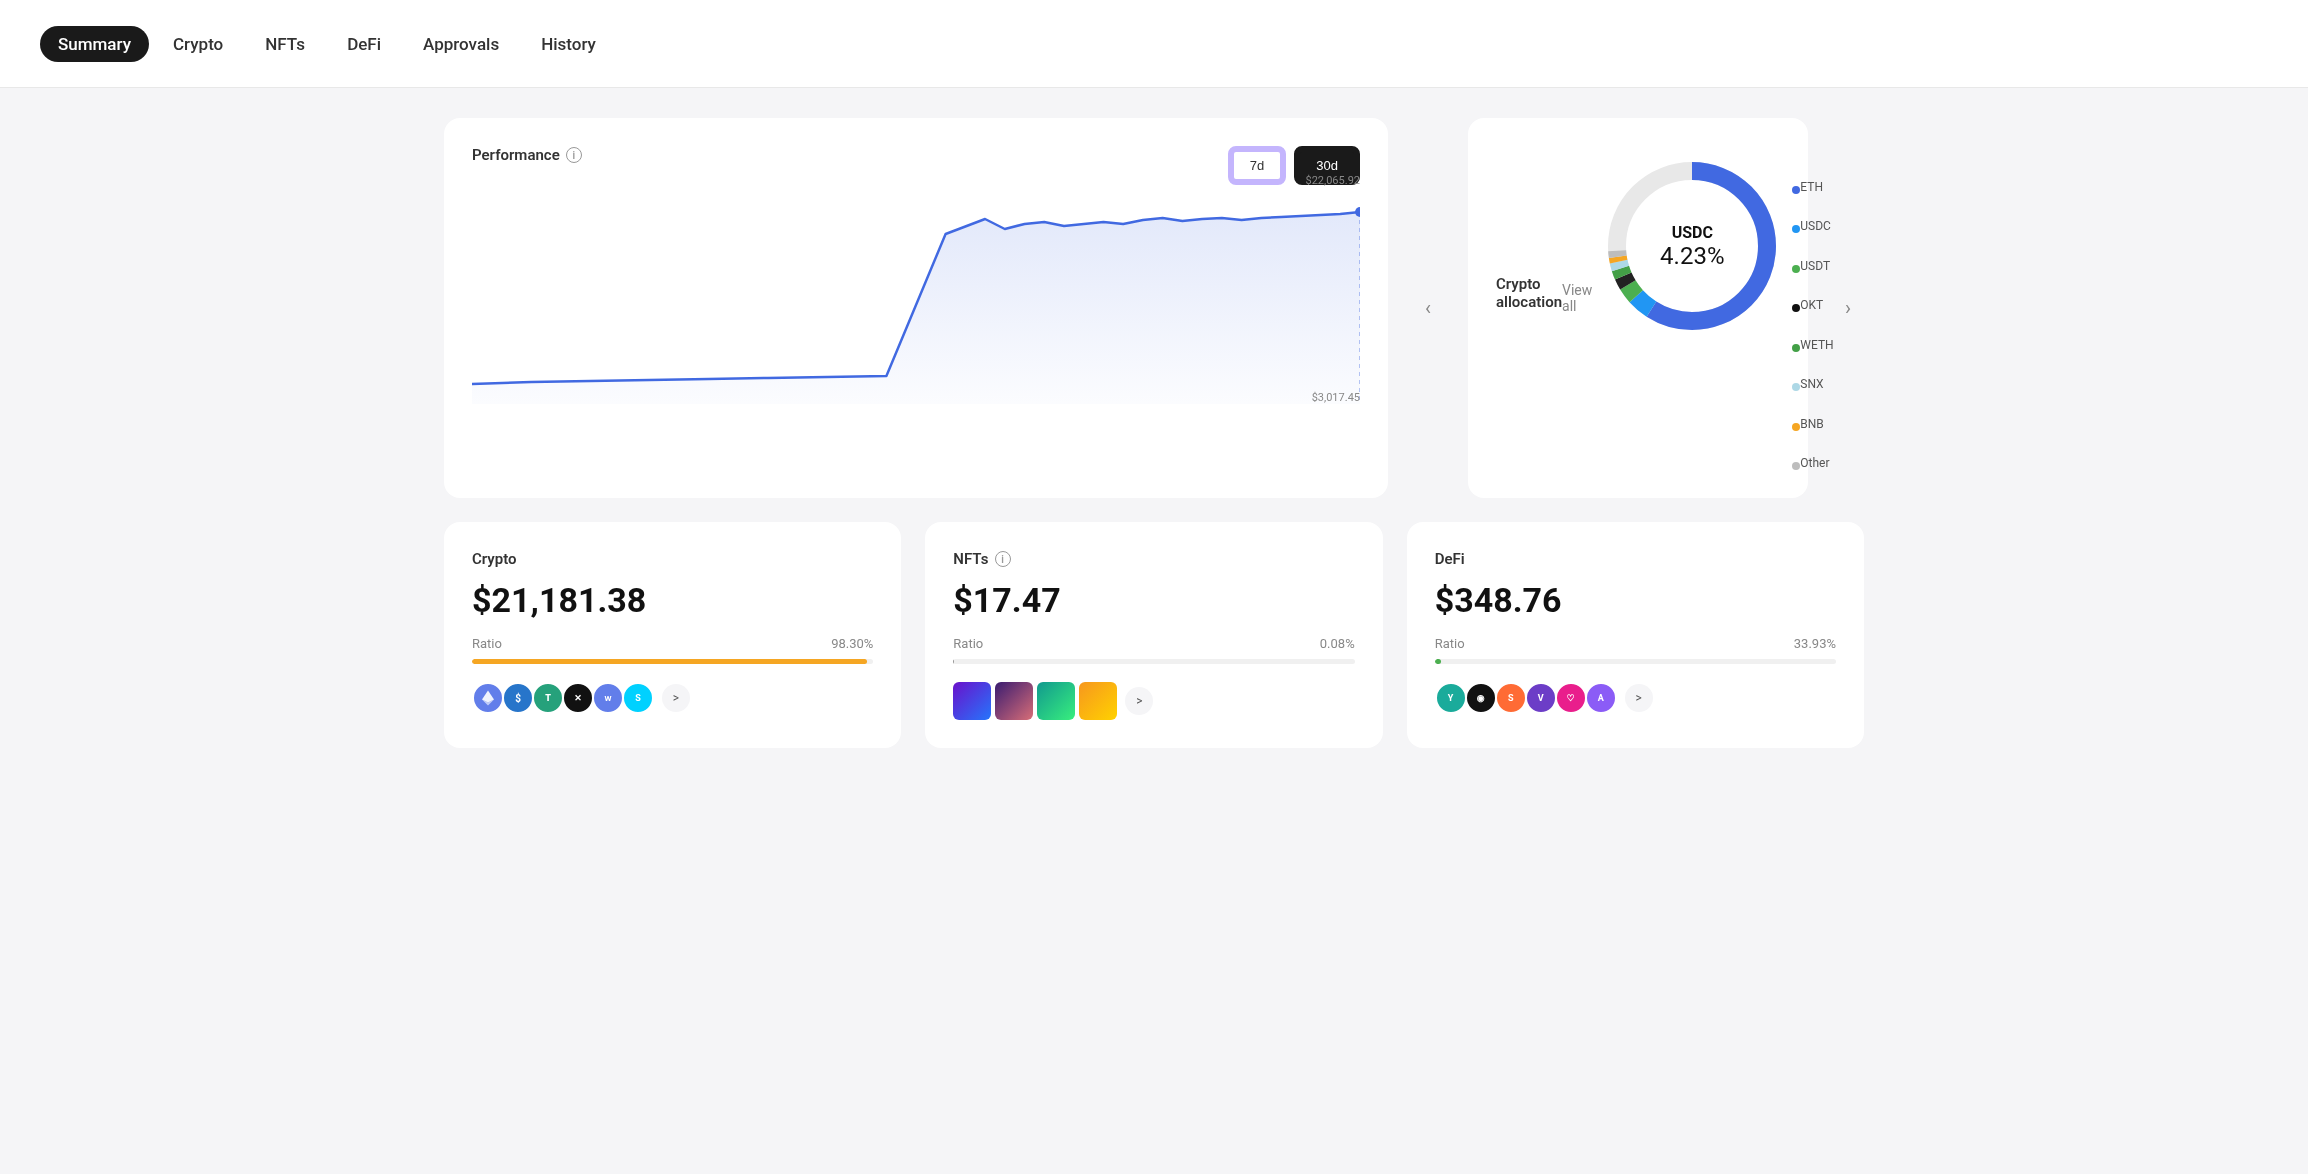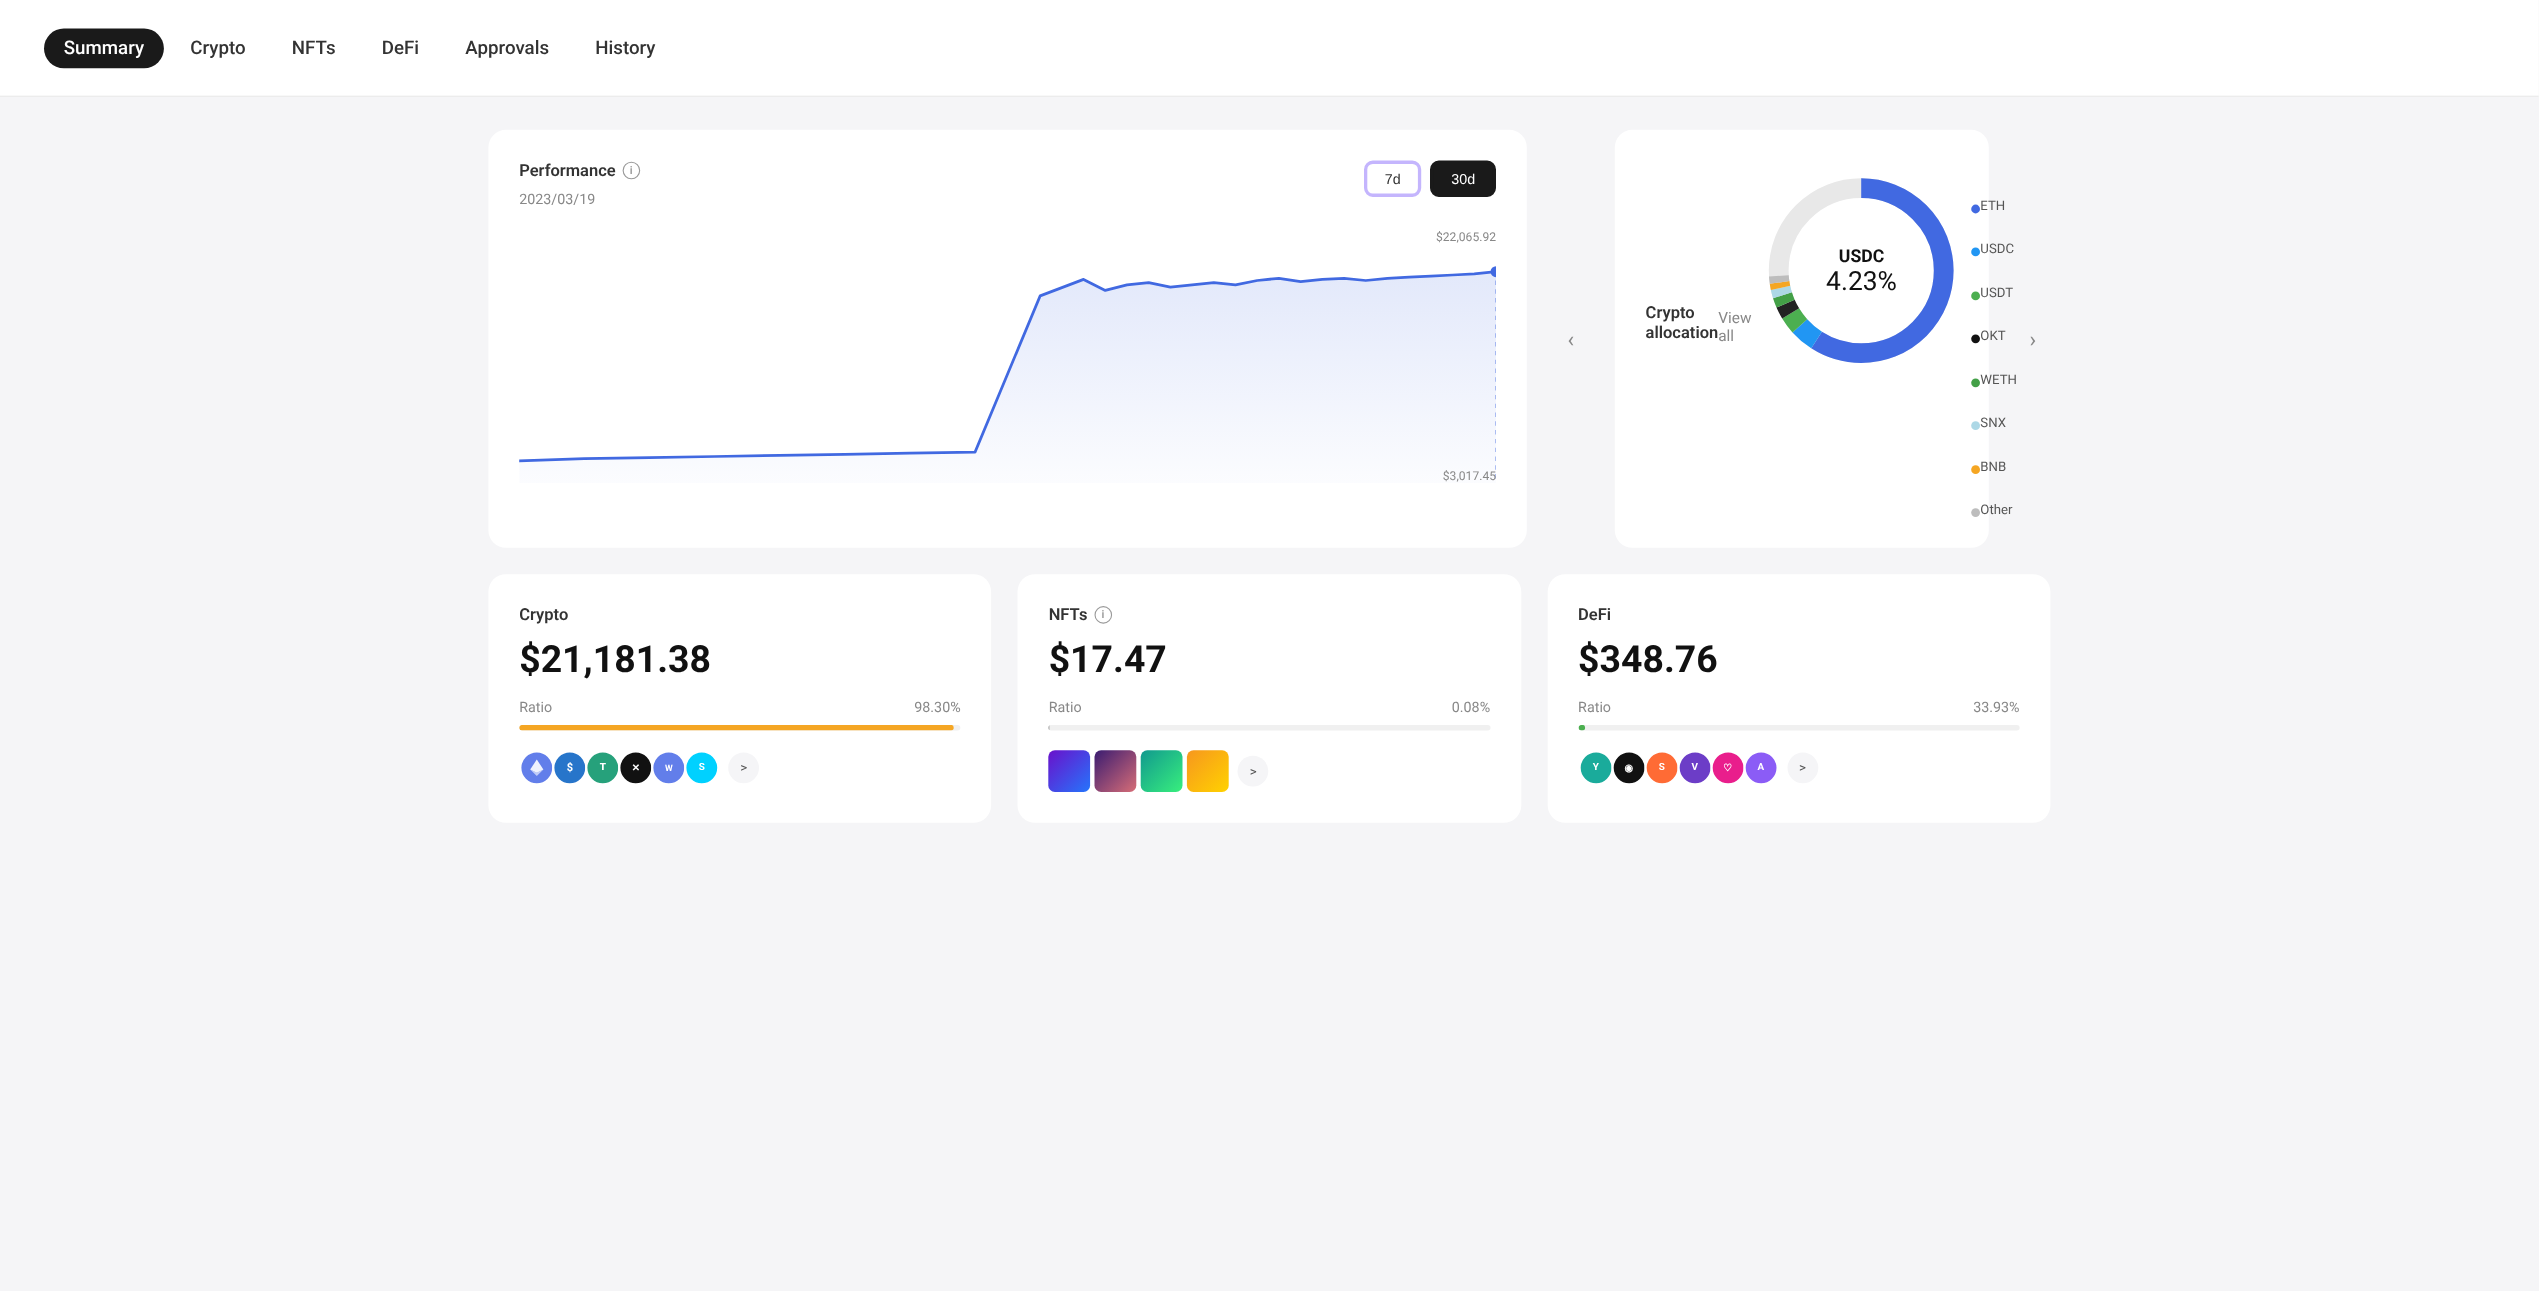--- a/index.html
+++ b/index.html
@@ -93,21 +93,21 @@
     .time-buttons {
       position: absolute;
       top: 28px;
       right: 28px;
       display: flex;
       gap: 8px;
     }
     .time-btn {
       padding: 6px 16px;
       border-radius: 8px;
-      border: 3px solid #c4b5fd;
+      border: 6px solid #c4b5fd;
       background: #fff;
       font-size: 13px;
       cursor: pointer;
       color: #333;
     }
     .time-btn.active {
       background: #1a1a1a;
       color: #fff;
       border-color: #1a1a1a;
     }
@@ -299,21 +299,20 @@
 
 <div class="main">
 
   <div class="top-row">
 
     <div class="performance-card">
       <div class="card-title">
         <span>Performance</span>
         <span class="info-icon">i</span>
       </div>
-      <div class="perf-date">2023/03/19</div>
 
       <div class="time-buttons">
         <button class="time-btn">7d</button>
         <button class="time-btn active">30d</button>
       </div>
 
       <div class="chart-container">
         <div class="chart-label-high">$22,065.92</div>
         <svg class="chart-svg" viewBox="0 0 900 230" preserveAspectRatio="none">
           <defs>

